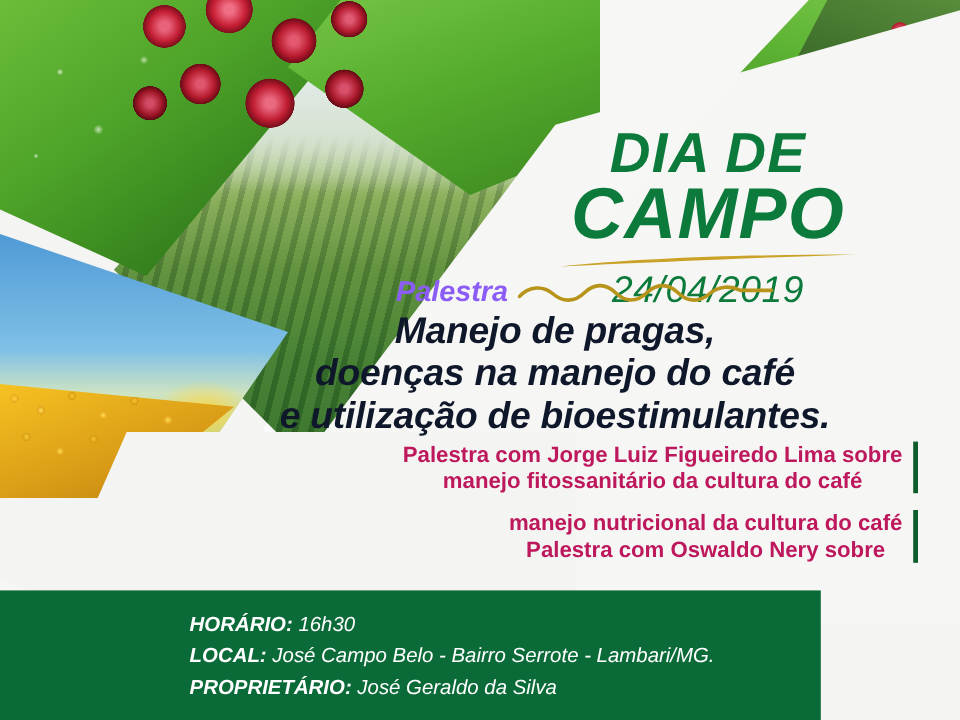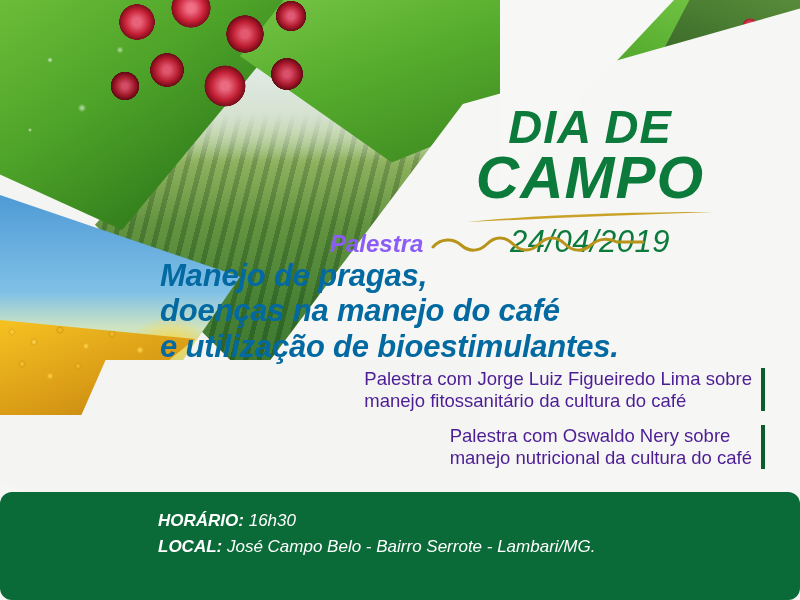--- a/index.html
+++ b/index.html
@@ -193,44 +193,43 @@
   }
   .palestra-label{
     font-weight:bold;font-style:italic;font-size:24px;
     color:#8b5cf6;white-space:nowrap;
   }
   .wave{flex:0 0 auto;}
 
   
   .headline{
     position:absolute;left:160px;top:258px;width:605px;
-    text-align:left;color:#0369a1;
+    text-align:center;color:#0f172a;
     font-weight:bold;font-style:italic;font-size:31px;line-height:1.14;
     letter-spacing:-.2px;
   }
   .headline div{white-space:nowrap;}
 
   
   .speakers{position:absolute;left:120px;top:368px;width:645px;}
   .spk{
     display:flex;align-items:stretch;justify-content:flex-end;gap:9px;
     margin-bottom:14px;
   }
   .spk-text{
-    text-align:left;color:#4c1d95;
-    font-weight:normal;font-size:18.5px;line-height:1.17;
+    text-align:center;color:#be185d;
+    font-weight:bold;font-size:18.5px;line-height:1.17;
   }
   .spk-text div{white-space:nowrap;}
   .spk-bar{width:4px;background:#0d5c2c;flex:0 0 auto;}
 
   
   .footer{
-    position:absolute;left:0;bottom:0;width:800px;height:108px;
+    position:absolute;left:0;bottom:0;width:684px;height:108px;
     background:#0a6b38;
-    border-radius:12px;
   }
   .footer-inner{position:absolute;left:158px;top:16px;color:#ffffff;}
   .f-line{
     font-style:italic;font-size:17px;line-height:1.52;white-space:nowrap;
   }
   .f-key{font-weight:bold;}
   .f-val{font-weight:normal;}
 </style>
 </head>
 <body>
@@ -296,33 +295,37 @@
   <div class="speakers">
     <div class="spk">
       <div class="spk-text">
         <div>Palestra com Jorge Luiz Figueiredo Lima sobre</div>
         <div>manejo fitossanitário da cultura do café</div>
       </div>
       <div class="spk-bar"></div>
     </div>
     <div class="spk">
       <div class="spk-text">
+        <div>manejo nutricional da cultura do café</div>
         <div>Palestra com Oswaldo Nery sobre</div>
-        <div>manejo nutricional da cultura do café</div>
       </div>
       <div class="spk-bar"></div>
     </div>
   </div>
 
   <div class="footer">
     <div class="footer-inner">
       <div class="f-line">
         <span class="f-key">HORÁRIO:</span>
         <span class="f-val">16h30</span>
       </div>
       <div class="f-line">
         <span class="f-key">LOCAL:</span>
         <span class="f-val">José Campo Belo - Bairro Serrote - Lambari/MG.</span>
       </div>
+      <div class="f-line">
+        <span class="f-key">PROPRIETÁRIO:</span>
+        <span class="f-val">José Geraldo da Silva</span>
+      </div>
     </div>
   </div>
 
 </div>
 
 </body></html>

